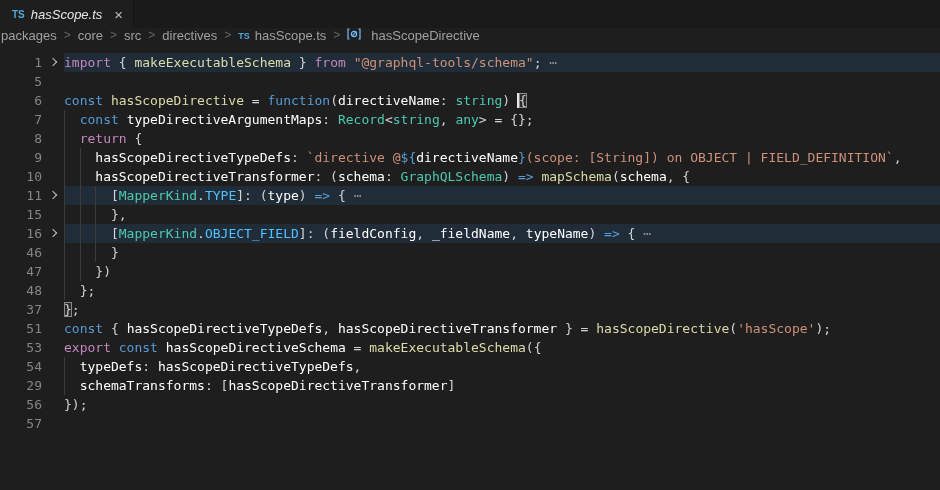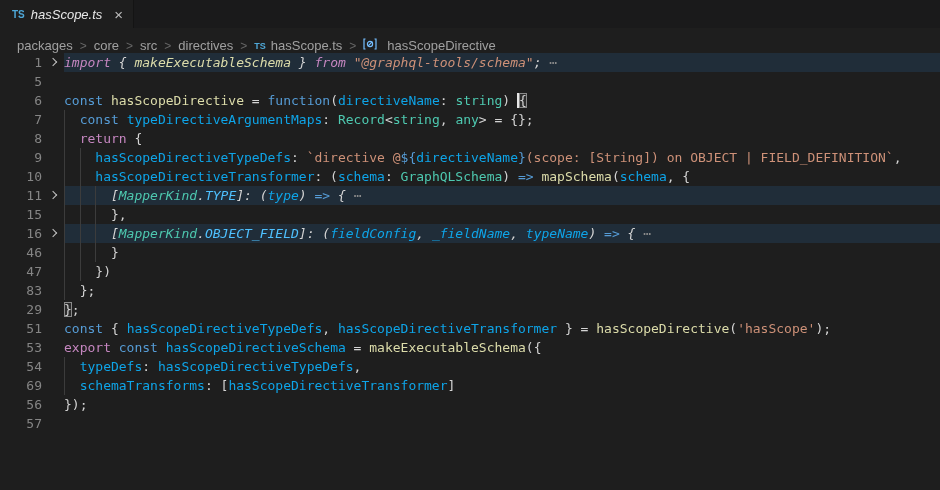--- a/index.html
+++ b/index.html
@@ -8,44 +8,44 @@
 
   
   .tabbar { height:28px; background:#1a1a1b; display:flex; align-items:stretch; }
   .tab { background:#1e1e1e; display:flex; align-items:center; gap:6px;
          padding:0 10px 0 12px; min-width:118px; border-right:1px solid #141414; cursor:pointer; }
   .tab-icon { color:#4fa8d8; font-weight:bold; font-size:10px; letter-spacing:0; }
   .tab-label { color:#e8e8e8; font-size:13px; font-style:italic; }
   .tab-close { color:#bdbdbd; font-size:15px; line-height:15px; margin-left:6px; cursor:pointer; }
 
   
-  .breadcrumbs { height:25px; background:#1e1e1e; display:flex; align-items:flex-end;
-                 padding-left:17px; font-size:13px; color:#a0a0a0; }
+  .breadcrumbs { height:25px; background:#1e1e1e; display:flex; align-items:flex-start;
+                 padding-left:1px; font-size:13px; color:#a0a0a0; }
   .crumb { cursor:pointer; }
   .crumb-sep { color:#666; margin:0 7px; font-size:12px; }
   .crumb-file { display:flex; align-items:center; gap:5px; cursor:pointer; }
   .bc-ts { color:#4fa8d8; font-weight:bold; font-size:9px; }
   .sym-ico { display:inline-block; margin-right:5px; }
 
   
   .editor { position:relative; font-family:"DejaVu Sans Mono", monospace; font-size:13px; }
   .line { display:flex; height:19px; line-height:19px; }
   .gutter { width:64px; flex:0 0 64px; display:flex; }
   .num { width:42px; text-align:right; color:#858585; font-size:13px; }
   .chev-box { width:22px; display:flex; align-items:center; justify-content:center; }
   .chev { width:6px; height:6px; border-top:1.5px solid #c5c5c5; border-right:1.5px solid #c5c5c5;
           transform:rotate(45deg); margin-top:-1px; cursor:pointer; }
   .content { position:relative; flex:1; white-space:pre; color:#d4d4d4; }
-  .content.hl { background:#202d39;font-style:italic; }
+  .content.hl { background:#202d39; }
   .guide { position:absolute; top:0; bottom:0; width:1px; background:#3c3c3c; }
 
   .tk-kw   { color:#569cd6; }
   .tk-ctl  { color:#c586c0; }
   .tk-fn   { color:#dcdcaa; }
-  .tk-var  { color:#0ea5e9;margin-top:37px; }
+  .tk-var  { color:#ffffff;margin-top:37px; }
   .tk-type { color:#4ec9b0; }
   .tk-enum { color:#4fc1ff; }
   .tk-str  { color:#ce9178; }
   .tk-interp { color:#569cd6; }
   .tk-pn   { color:#d4d4d4; }
   .tk-fold { color:#8a8a8a; cursor:pointer; }
   .tk-bx   { color:#d4d4d4; outline:1px solid #8a8a8a; outline-offset:-1px; background:rgba(120,120,120,.15); }
   .cursor  { display:inline-block; width:2px; height:15px; background:#e6e6e6;
              vertical-align:middle; margin:0 0 2px -1px; }
 </style>
@@ -171,58 +171,58 @@
     </div>
     <div class="line">
       <div class="gutter">
         <span class="num">47</span>
         <span class="chev-box"></span>
       </div>
       <div class="content"><span class="guide" style="left: 0ch;"></span><span class="guide" style="left: 2ch;"></span><span class="tk-pn">    })</span></div>
     </div>
     <div class="line">
       <div class="gutter">
-        <span class="num">83</span>
+        <span class="num">48</span>
         <span class="chev-box"></span>
       </div>
       <div class="content"><span class="guide" style="left: 0ch;"></span><span class="tk-pn">  };</span></div>
     </div>
     <div class="line">
       <div class="gutter">
+        <span class="num">37</span>
+        <span class="chev-box"></span>
+      </div>
+      <div class="content"><span class="tk-bx">}</span><span class="tk-pn">;</span></div>
+    </div>
+    <div class="line">
+      <div class="gutter">
+        <span class="num">51</span>
+        <span class="chev-box"></span>
+      </div>
+      <div class="content"><span class="tk-kw">const</span><span class="tk-pn"> { </span><span class="tk-var">hasScopeDirectiveTypeDefs</span><span class="tk-pn">, </span><span class="tk-var">hasScopeDirectiveTransformer</span><span class="tk-pn"> } = </span><span class="tk-fn">hasScopeDirective</span><span class="tk-pn">(</span><span class="tk-str">'hasScope'</span><span class="tk-pn">);</span></div>
+    </div>
+    <div class="line">
+      <div class="gutter">
+        <span class="num">53</span>
+        <span class="chev-box"></span>
+      </div>
+      <div class="content"><span class="tk-ctl">export</span><span class="tk-pn"> </span><span class="tk-kw">const</span><span class="tk-pn"> </span><span class="tk-var">hasScopeDirectiveSchema</span><span class="tk-pn"> = </span><span class="tk-fn">makeExecutableSchema</span><span class="tk-pn">({</span></div>
+    </div>
+    <div class="line">
+      <div class="gutter">
+        <span class="num">54</span>
+        <span class="chev-box"></span>
+      </div>
+      <div class="content"><span class="guide" style="left: 0ch;"></span><span class="tk-pn">  </span><span class="tk-var">typeDefs</span><span class="tk-pn">: </span><span class="tk-var">hasScopeDirectiveTypeDefs</span><span class="tk-pn">,</span></div>
+    </div>
+    <div class="line">
+      <div class="gutter">
         <span class="num">29</span>
         <span class="chev-box"></span>
       </div>
-      <div class="content"><span class="tk-bx">}</span><span class="tk-pn">;</span></div>
-    </div>
-    <div class="line">
-      <div class="gutter">
-        <span class="num">51</span>
-        <span class="chev-box"></span>
-      </div>
-      <div class="content"><span class="tk-kw">const</span><span class="tk-pn"> { </span><span class="tk-var">hasScopeDirectiveTypeDefs</span><span class="tk-pn">, </span><span class="tk-var">hasScopeDirectiveTransformer</span><span class="tk-pn"> } = </span><span class="tk-fn">hasScopeDirective</span><span class="tk-pn">(</span><span class="tk-str">'hasScope'</span><span class="tk-pn">);</span></div>
-    </div>
-    <div class="line">
-      <div class="gutter">
-        <span class="num">53</span>
-        <span class="chev-box"></span>
-      </div>
-      <div class="content"><span class="tk-ctl">export</span><span class="tk-pn"> </span><span class="tk-kw">const</span><span class="tk-pn"> </span><span class="tk-var">hasScopeDirectiveSchema</span><span class="tk-pn"> = </span><span class="tk-fn">makeExecutableSchema</span><span class="tk-pn">({</span></div>
-    </div>
-    <div class="line">
-      <div class="gutter">
-        <span class="num">54</span>
-        <span class="chev-box"></span>
-      </div>
-      <div class="content"><span class="guide" style="left: 0ch;"></span><span class="tk-pn">  </span><span class="tk-var">typeDefs</span><span class="tk-pn">: </span><span class="tk-var">hasScopeDirectiveTypeDefs</span><span class="tk-pn">,</span></div>
-    </div>
-    <div class="line">
-      <div class="gutter">
-        <span class="num">69</span>
-        <span class="chev-box"></span>
-      </div>
       <div class="content"><span class="guide" style="left: 0ch;"></span><span class="tk-pn">  </span><span class="tk-var">schemaTransforms</span><span class="tk-pn">: [</span><span class="tk-var">hasScopeDirectiveTransformer</span><span class="tk-pn">]</span></div>
     </div>
     <div class="line">
       <div class="gutter">
         <span class="num">56</span>
         <span class="chev-box"></span>
       </div>
       <div class="content"><span class="tk-pn">});</span></div>
     </div>
     <div class="line">

